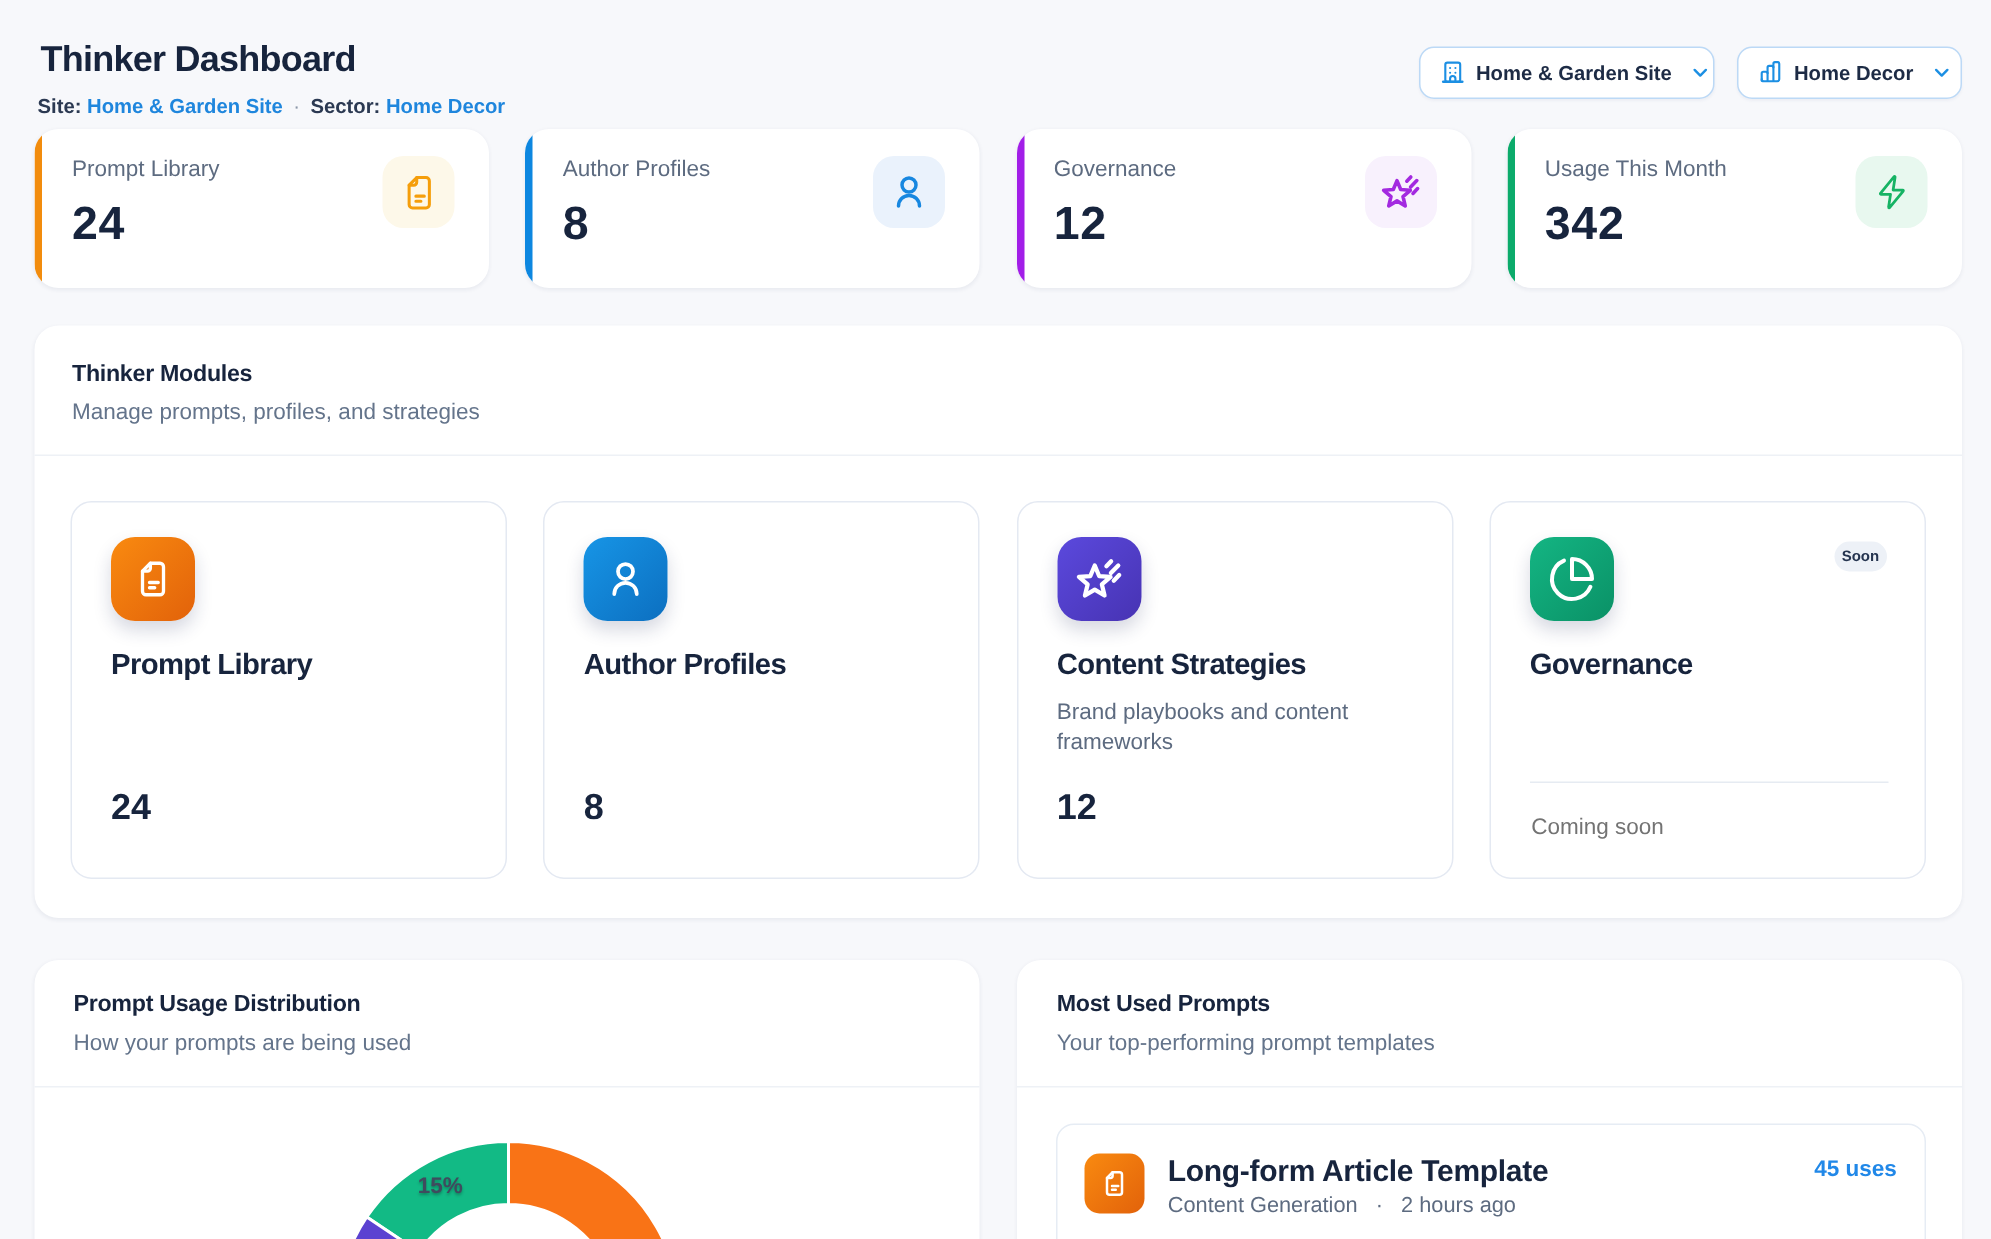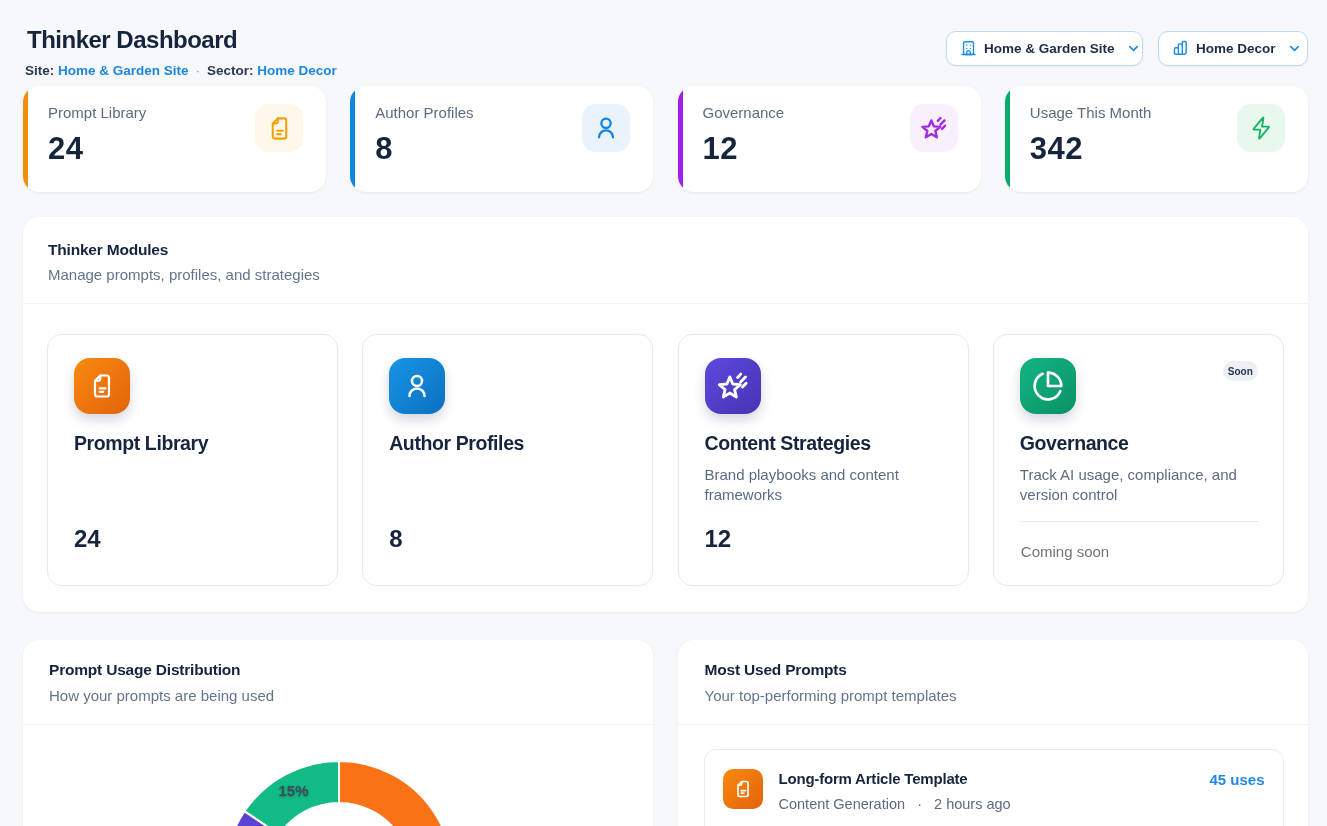--- a/index.html
+++ b/index.html
@@ -155,21 +155,20 @@
 
     <div class="mod" style="left:969.8px;">
       <div class="icon" style="background:linear-gradient(135deg,#14b583,#0a9166);">
         <svg width="32" height="32" viewBox="0 0 24 24" fill="none" stroke="#fff" stroke-width="2" stroke-linecap="round" stroke-linejoin="round">
           <path d="M21.21 15.89A10 10 0 1 1 8 2.83"></path>
           <path d="M22 12A10 10 0 0 0 12 2v10z"></path>
         </svg>
       </div>
       <div class="soon">Soon</div>
       <h3>Governance</h3>
-      <p>Track AI usage, compliance, and<br>version control</p>
       <div class="divider"></div>
       <div class="coming">Coming soon</div>
     </div>
   </div>
 
   <div class="abs bigcard" style="left:23px; top:640px; width:630px; height:300px;">
     <div class="ch-t" style="left:26px; top:21px;">Prompt Usage Distribution</div>
     <div class="ch-s" style="left:26px; top:47px;">How your prompts are being used</div>
     <div class="abs" style="left:0; right:0; top:84px; border-top:1px solid #eef1f6;"></div>
   </div>
@@ -188,17 +187,17 @@
     <div class="ch-s" style="left:27px; top:47px;">Your top-performing prompt templates</div>
     <div class="abs" style="left:0; right:0; top:84px; border-top:1px solid #eef1f6;"></div>
     <div class="abs" style="left:26px; top:109px; width:580px; height:90px; border:1px solid #e6ecf4; border-radius:12px;">
       <div class="abs" style="left:18px; top:19px; width:40px; height:40px; border-radius:10px; background:linear-gradient(135deg,#f98a10,#e2620a); display:flex; align-items:center; justify-content:center;">
         <svg width="20" height="20" viewBox="0 0 24 24" fill="none" stroke="#fff" stroke-width="2" stroke-linecap="round" stroke-linejoin="round">
           <path d="M10.5 3H16a2 2 0 0 1 2 2v14a2 2 0 0 1-2 2H8a2 2 0 0 1-2-2V7.5z"></path>
           <path d="M10.5 3v2.8a1.7 1.7 0 0 1-1.7 1.7H6"></path>
           <path d="M10 14h5M10 17h3"></path>
         </svg>
       </div>
-      <div class="abs" style="left:74px; top:20px; font-size:15px; font-weight:700; color:#17243d; letter-spacing:-.2px;">Long-form Article Template</div>
+      <div class="abs" style="left:74px; top:20px; font-size:20px; font-weight:700; color:#17243d; letter-spacing:-.2px;">Long-form Article Template</div>
       <div class="abs" style="left:74px; top:46px; font-size:14.5px; color:#5d6b80;">Content Generation&nbsp;&nbsp;&nbsp;·&nbsp;&nbsp;&nbsp;2 hours ago</div>
       <div class="abs" style="right:18px; top:21px; font-size:15px; font-weight:700; color:#2188e8;">45 uses</div>
     </div>
   </div>
 
 </body></html>

